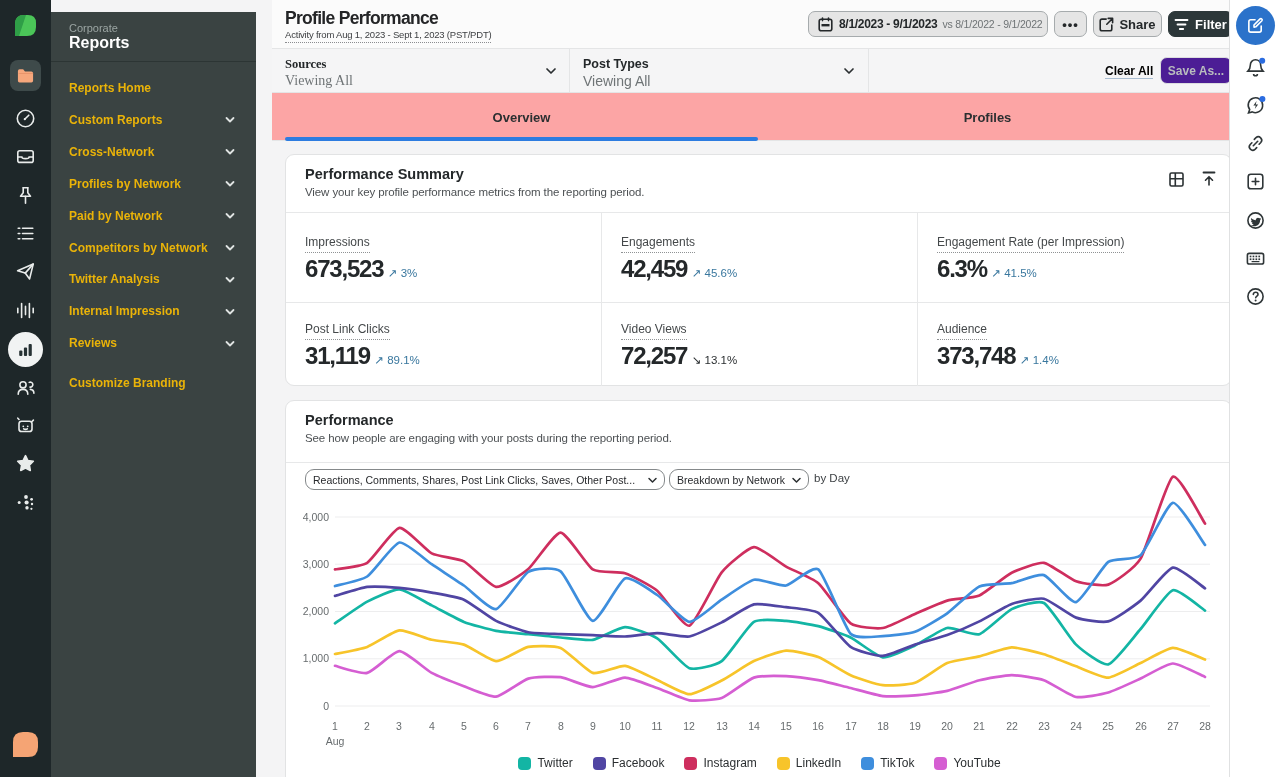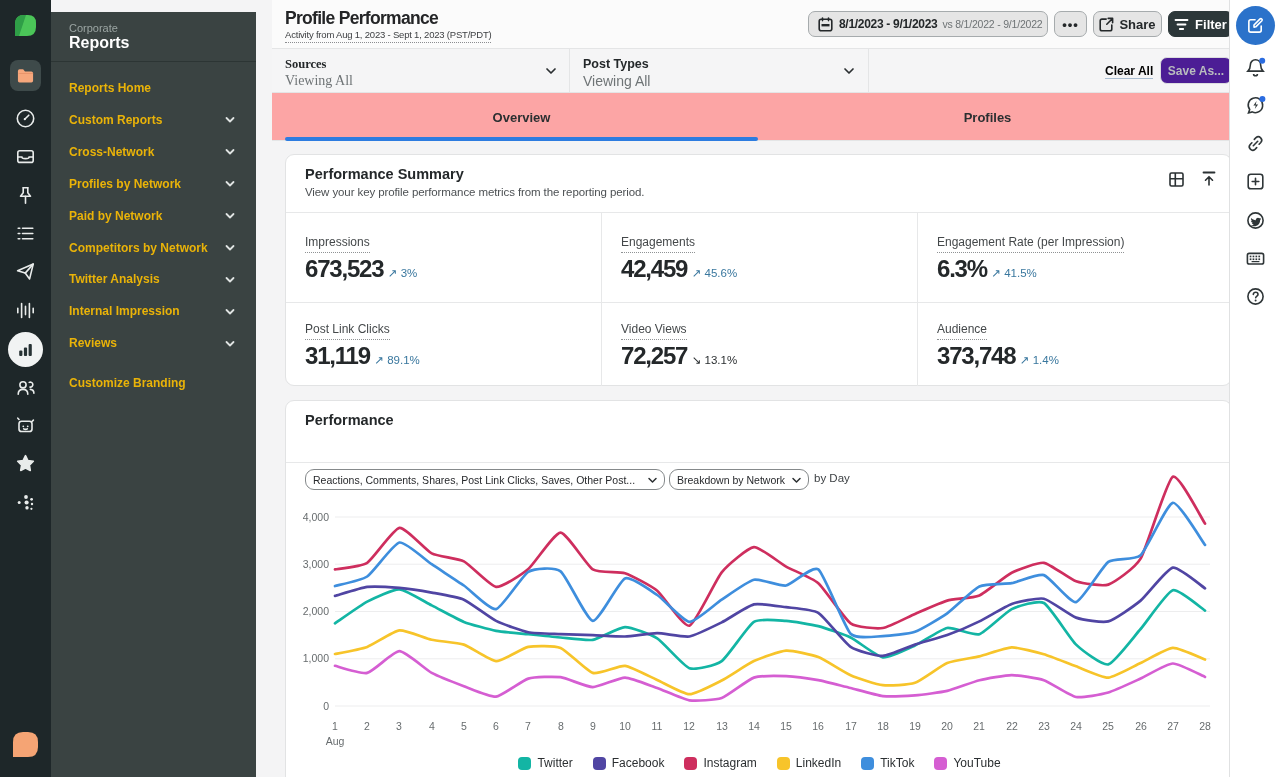--- a/index.html
+++ b/index.html
@@ -228,20 +228,21 @@
     <div style="position:absolute;left:19px;top:77px;"><span class="metric-label">Impressions</span><br><span class="metric-num">673,523</span> <span class="delta-up">↗ 3%</span></div>
     <div style="position:absolute;left:335px;top:77px;"><span class="metric-label">Engagements</span><br><span class="metric-num">42,459</span> <span class="delta-up">↗ 45.6%</span></div>
     <div style="position:absolute;left:651px;top:77px;"><span class="metric-label">Engagement Rate (per Impression)</span><br><span class="metric-num">6.3%</span> <span class="delta-up">↗ 41.5%</span></div>
     <div style="position:absolute;left:19px;top:164px;"><span class="metric-label">Post Link Clicks</span><br><span class="metric-num">31,119</span> <span class="delta-up">↗ 89.1%</span></div>
     <div style="position:absolute;left:335px;top:164px;"><span class="metric-label">Video Views</span><br><span class="metric-num">72,257</span> <span class="delta-dn">↘ 13.1%</span></div>
     <div style="position:absolute;left:651px;top:164px;"><span class="metric-label">Audience</span><br><span class="metric-num">373,748</span> <span class="delta-up">↗ 1.4%</span></div>
   </div>
 
   <div class="card" style="left:13px;top:400px;width:947px;height:390px;">
     <div class="c-title">Performance</div>
+    <div class="c-sub">See how people are engaging with your posts during the reporting period.</div>
     <div style="position:absolute;left:0;top:61px;width:945px;height:1px;background:#e7e8e9;"></div>
     <div class="sel" style="left:19px;top:68px;width:360px;">Reactions, Comments, Shares, Post Link Clicks, Saves, Other Post...
       <svg style="position:absolute;right:6px;top:5px" width="11" height="11" viewBox="0 0 11 11">
           <path d="M2 3.5l3.5 3.5L9 3.5" fill="none" stroke="#2b2f31" stroke-width="1.5" stroke-linecap="round" stroke-linejoin="round"></path>
         </svg>
     </div>
     <div class="sel" style="left:383px;top:68px;width:140px;">Breakdown by Network
       <svg style="position:absolute;right:6px;top:5px" width="11" height="11" viewBox="0 0 11 11">
           <path d="M2 3.5l3.5 3.5L9 3.5" fill="none" stroke="#2b2f31" stroke-width="1.5" stroke-linecap="round" stroke-linejoin="round"></path>
         </svg>

